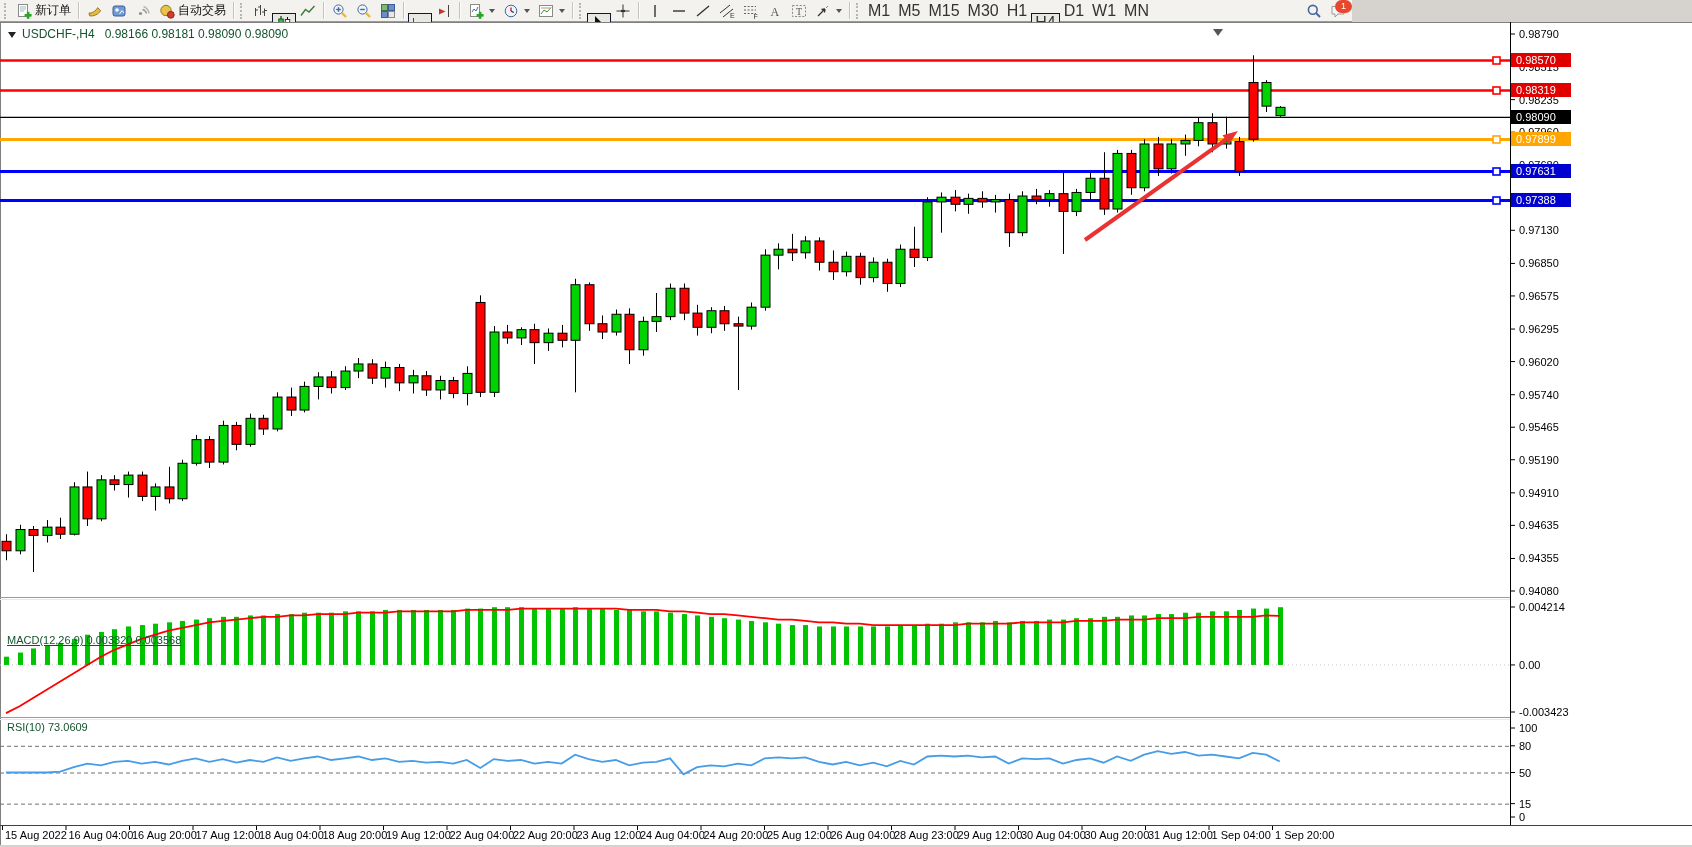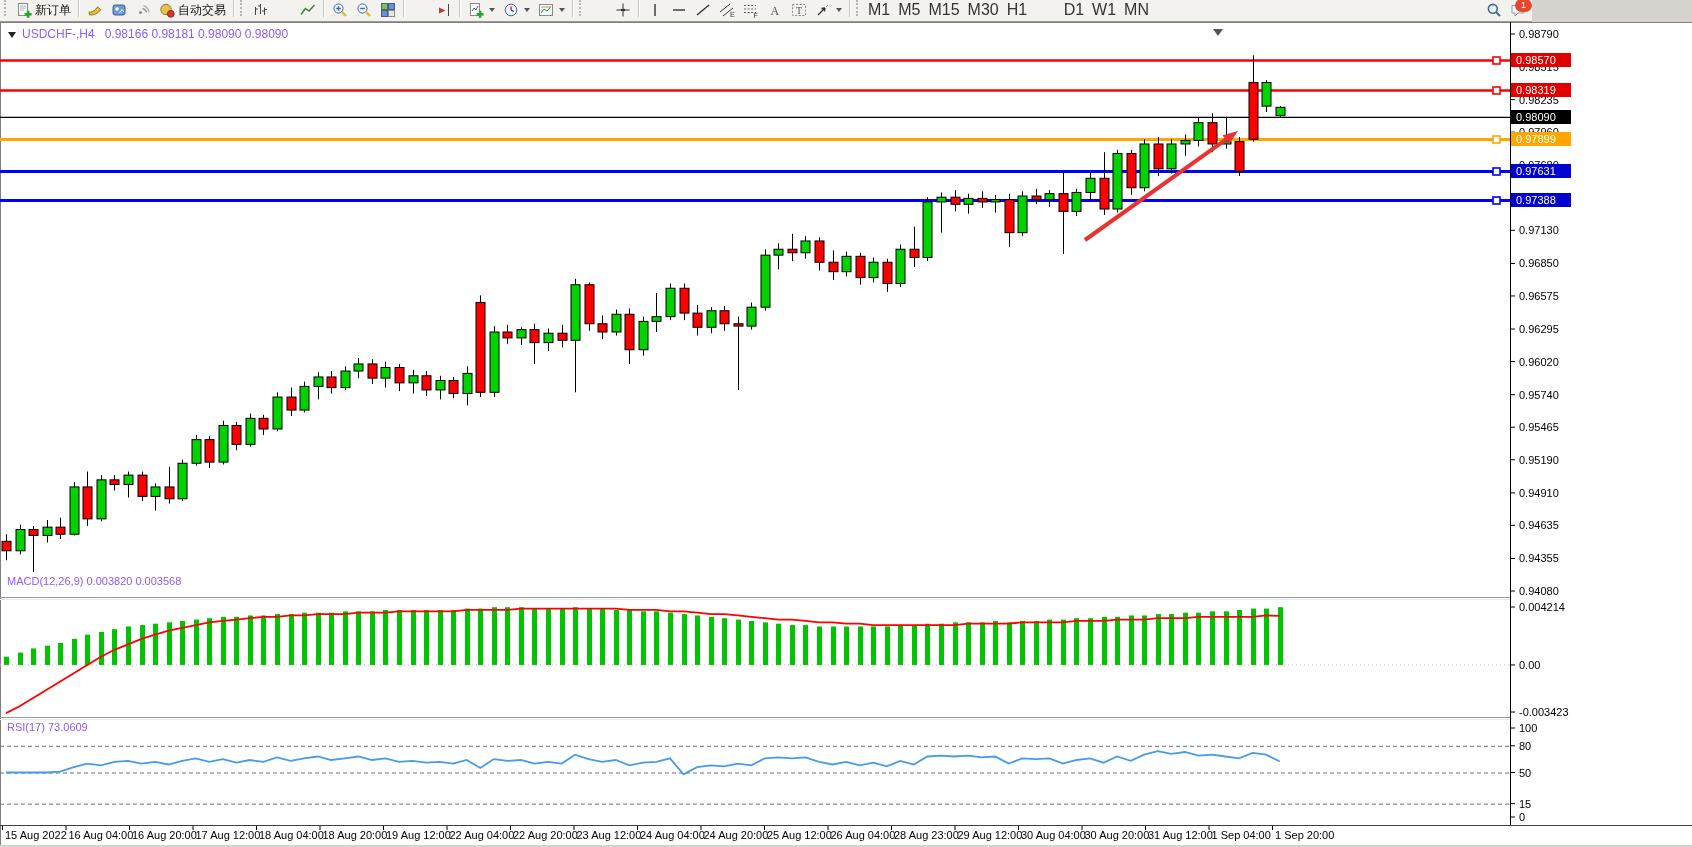--- a/index.html
+++ b/index.html
@@ -1,38 +1,38 @@
 <!DOCTYPE html>
 <html><head>
 <meta charset="utf-8">
 <style>
   html,body{margin:0;padding:0;width:1692px;height:847px;overflow:hidden;background:#D6D3CE;
     font-family:"Liberation Sans",sans-serif;}
   .app{position:relative;width:1692px;height:847px;background:#D6D3CE;}
   
-  .toolbar{position:absolute;left:0;top:0;width:1532px;height:22px;background:#F4F2EF;
-    border-bottom:1px solid #9E9A93;display:flex;align-items:flex-start;padding:0 2px;box-sizing:border-box;}
+  .toolbar{position:absolute;left:0;top:0;width:1352px;height:22px;background:#F4F2EF;
+    border-bottom:1px solid #9E9A93;display:flex;align-items:center;padding:0 2px;box-sizing:border-box;}
   .tb-btn{display:flex;align-items:center;gap:3px;height:20px;padding:0 3px;border:1px solid transparent;
     background:transparent;font-family:"Liberation Sans",sans-serif;font-size:12px;color:#111;cursor:default;}
   .tb-btn.active{background:#E9E7E1;border:1px solid #0f172a;margin-top:25px;}
   .tb-btn .cap{font-size:12px;white-space:nowrap;}
   .tf .cap{font-size:16px;color:#333;}
   .sep{width:1px;height:17px;background:#C6C3BC;border-right:1px solid #FDFDFC;margin:0 3px;}
   .grip{width:4px;height:16px;border-left:2px dotted #B9B6AF;margin:0 2px;}
   .ic{width:16px;height:16px;display:block;}
   .caret{width:0;height:0;border-left:3px solid transparent;border-right:3px solid transparent;
     border-top:4px solid #555;margin-left:2px;}
   .spacer{flex:1;}
   .badge-wrap{position:relative;}
   .count-badge{position:absolute;right:-3px;top:-2px;min-width:13px;height:13px;border-radius:7px;
     background:#E8462D;color:#fff;font-size:9px;line-height:13px;text-align:center;padding:0 2px;}
   
   .chart-region{position:absolute;left:0;top:22px;width:1692px;height:823px;background:#FFFFFF;}
   .chart-region svg{position:absolute;left:0;top:0;}
-  .overlay-label{position:absolute;font-size:12px;color:#8b5cf6;white-space:nowrap;}
+  .overlay-label{position:absolute;font-size:12px;color:#14532d;white-space:nowrap;}
   .tri-down{display:inline-block;width:0;height:0;border-left:4px solid transparent;
     border-right:4px solid transparent;border-top:6px solid #222;margin-right:6px;vertical-align:middle;}
   .panel-label{font-size:11px;}
   .t-sym{margin-right:10px;}
 </style>
 </head>
 <body>
 
 <div class="app">
 
@@ -932,20 +932,20 @@
           <text x="1211.5" y="817" font-family="&quot;Liberation Sans&quot;,sans-serif" font-size="11" fill="#000">1 Sep 04:00</text>
           <line x1="1272.5" y1="804" x2="1272.5" y2="808" stroke="#000"></line>
           <text x="1275" y="817" font-family="&quot;Liberation Sans&quot;,sans-serif" font-size="11" fill="#000">1 Sep 20:00</text>
         </g>
       </svg>
 
     <div class="overlay-label" style="left:8px;top:5px;">
       <span class="tri-down"></span><span class="t-sym">USDCHF-,H4</span><span>0.98166 0.98181 0.98090 0.98090</span>
     </div>
 
-    <div class="overlay-label panel-label" style="left:7px;top:553px;">
+    <div class="overlay-label panel-label" style="left:7px;top:612px;text-decoration:underline;">
       <span>MACD(12,26,9)</span>&nbsp;<span>0.003820 0.003568</span>
     </div>
     <div class="overlay-label panel-label" style="left:7px;top:699px;">
-      <span>RSI(17)</span>&nbsp;<span>73.0609</span>
+      <span>RSI(10)</span>&nbsp;<span>73.0609</span>
     </div>
   </div>
 </div>
 
 </body></html>

